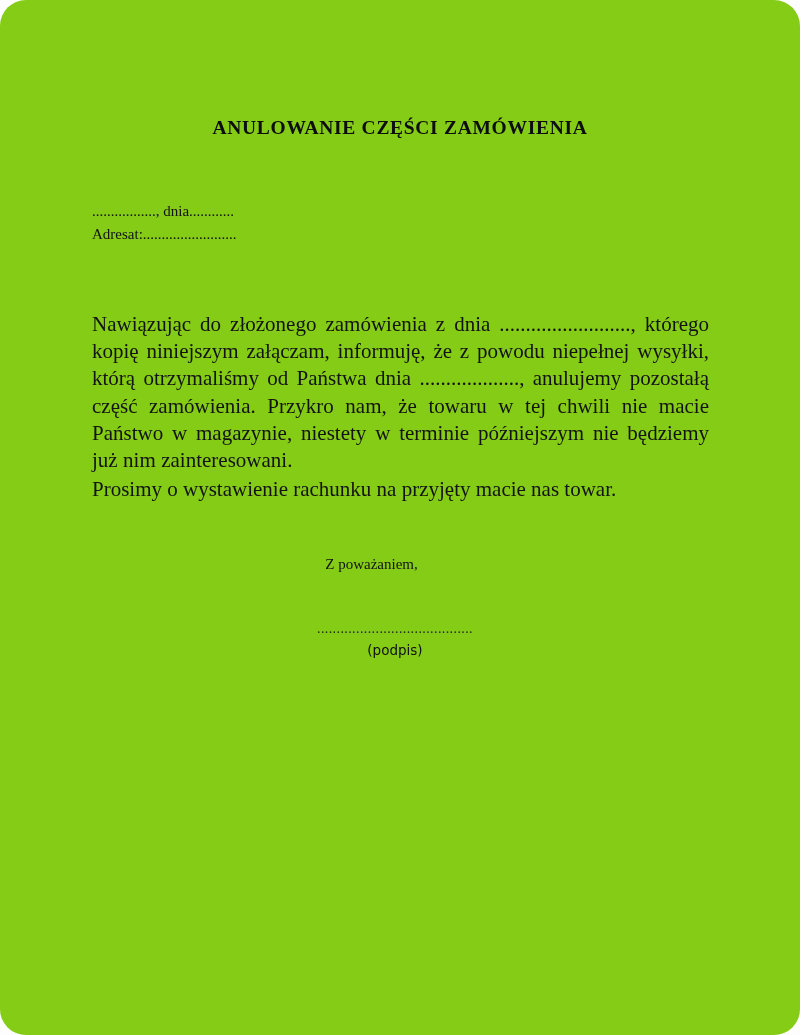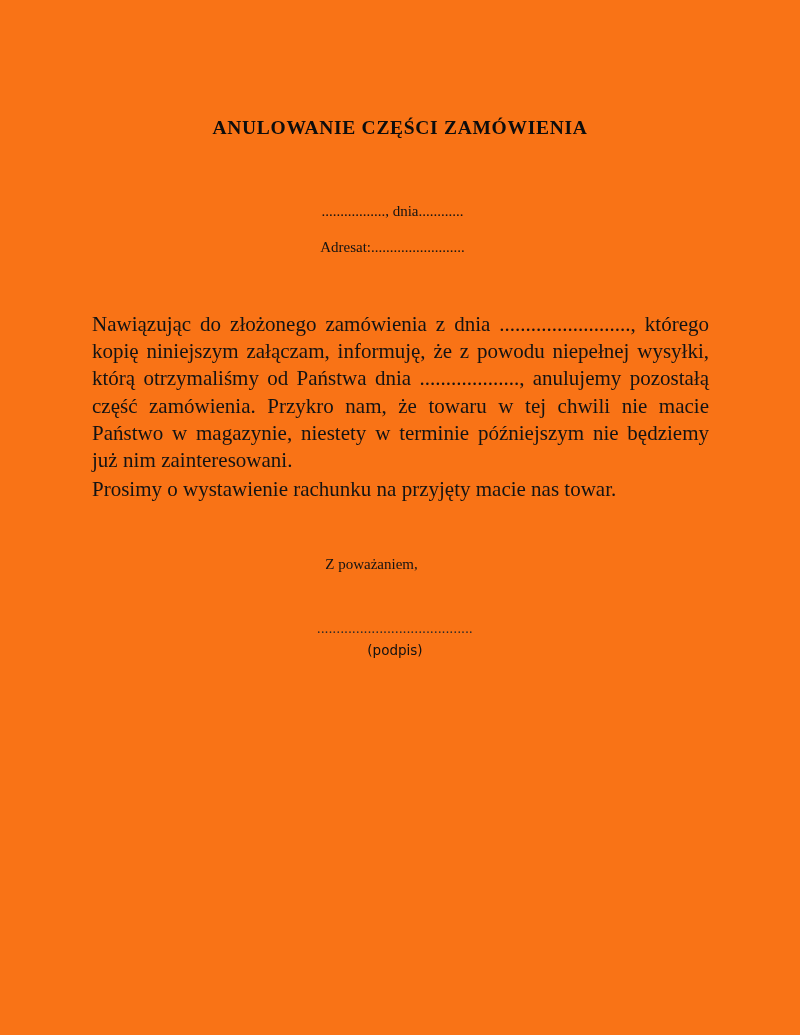--- a/index.html
+++ b/index.html
@@ -14,54 +14,54 @@
     font-family: "Liberation Serif", "DejaVu Serif", serif;
     color: #111111;
     position: relative;
     overflow: hidden;
     -webkit-font-smoothing: antialiased;
   }
 
   .page {
     position: absolute;
     inset: 0;
-    background: #f97316;
+    background: #84cc16;
+    border-radius: 26px;
   }
 
   
   .doc-title {
     position: absolute;
     left: 0;
     right: 0;
     top: 104px;
     text-align: center;
     font-size: 19.5px;
     font-weight: bold;
     letter-spacing: 0.7px;
     color: #0d0d0d;
     font-family: "Liberation Serif", "DejaVu Serif", serif;
   }
 
   
   .meta-block {
     position: absolute;
-    left: 84px;
+    left: 92px;
     top: 200px;
     width: 617px;
-    text-align: center;
+    text-align: left;
     font-size: 15px;
     color: #131313;
   }
   .meta-line {
     display: block;
     line-height: 1.55;
     white-space: pre;
   }
   .meta-line.second {
-    margin-top: 13px;
   }
 
   
   .body-block {
     position: absolute;
     left: 92px;
     top: 311px;
     width: 617px;
     font-size: 21px;
     color: #131313;

